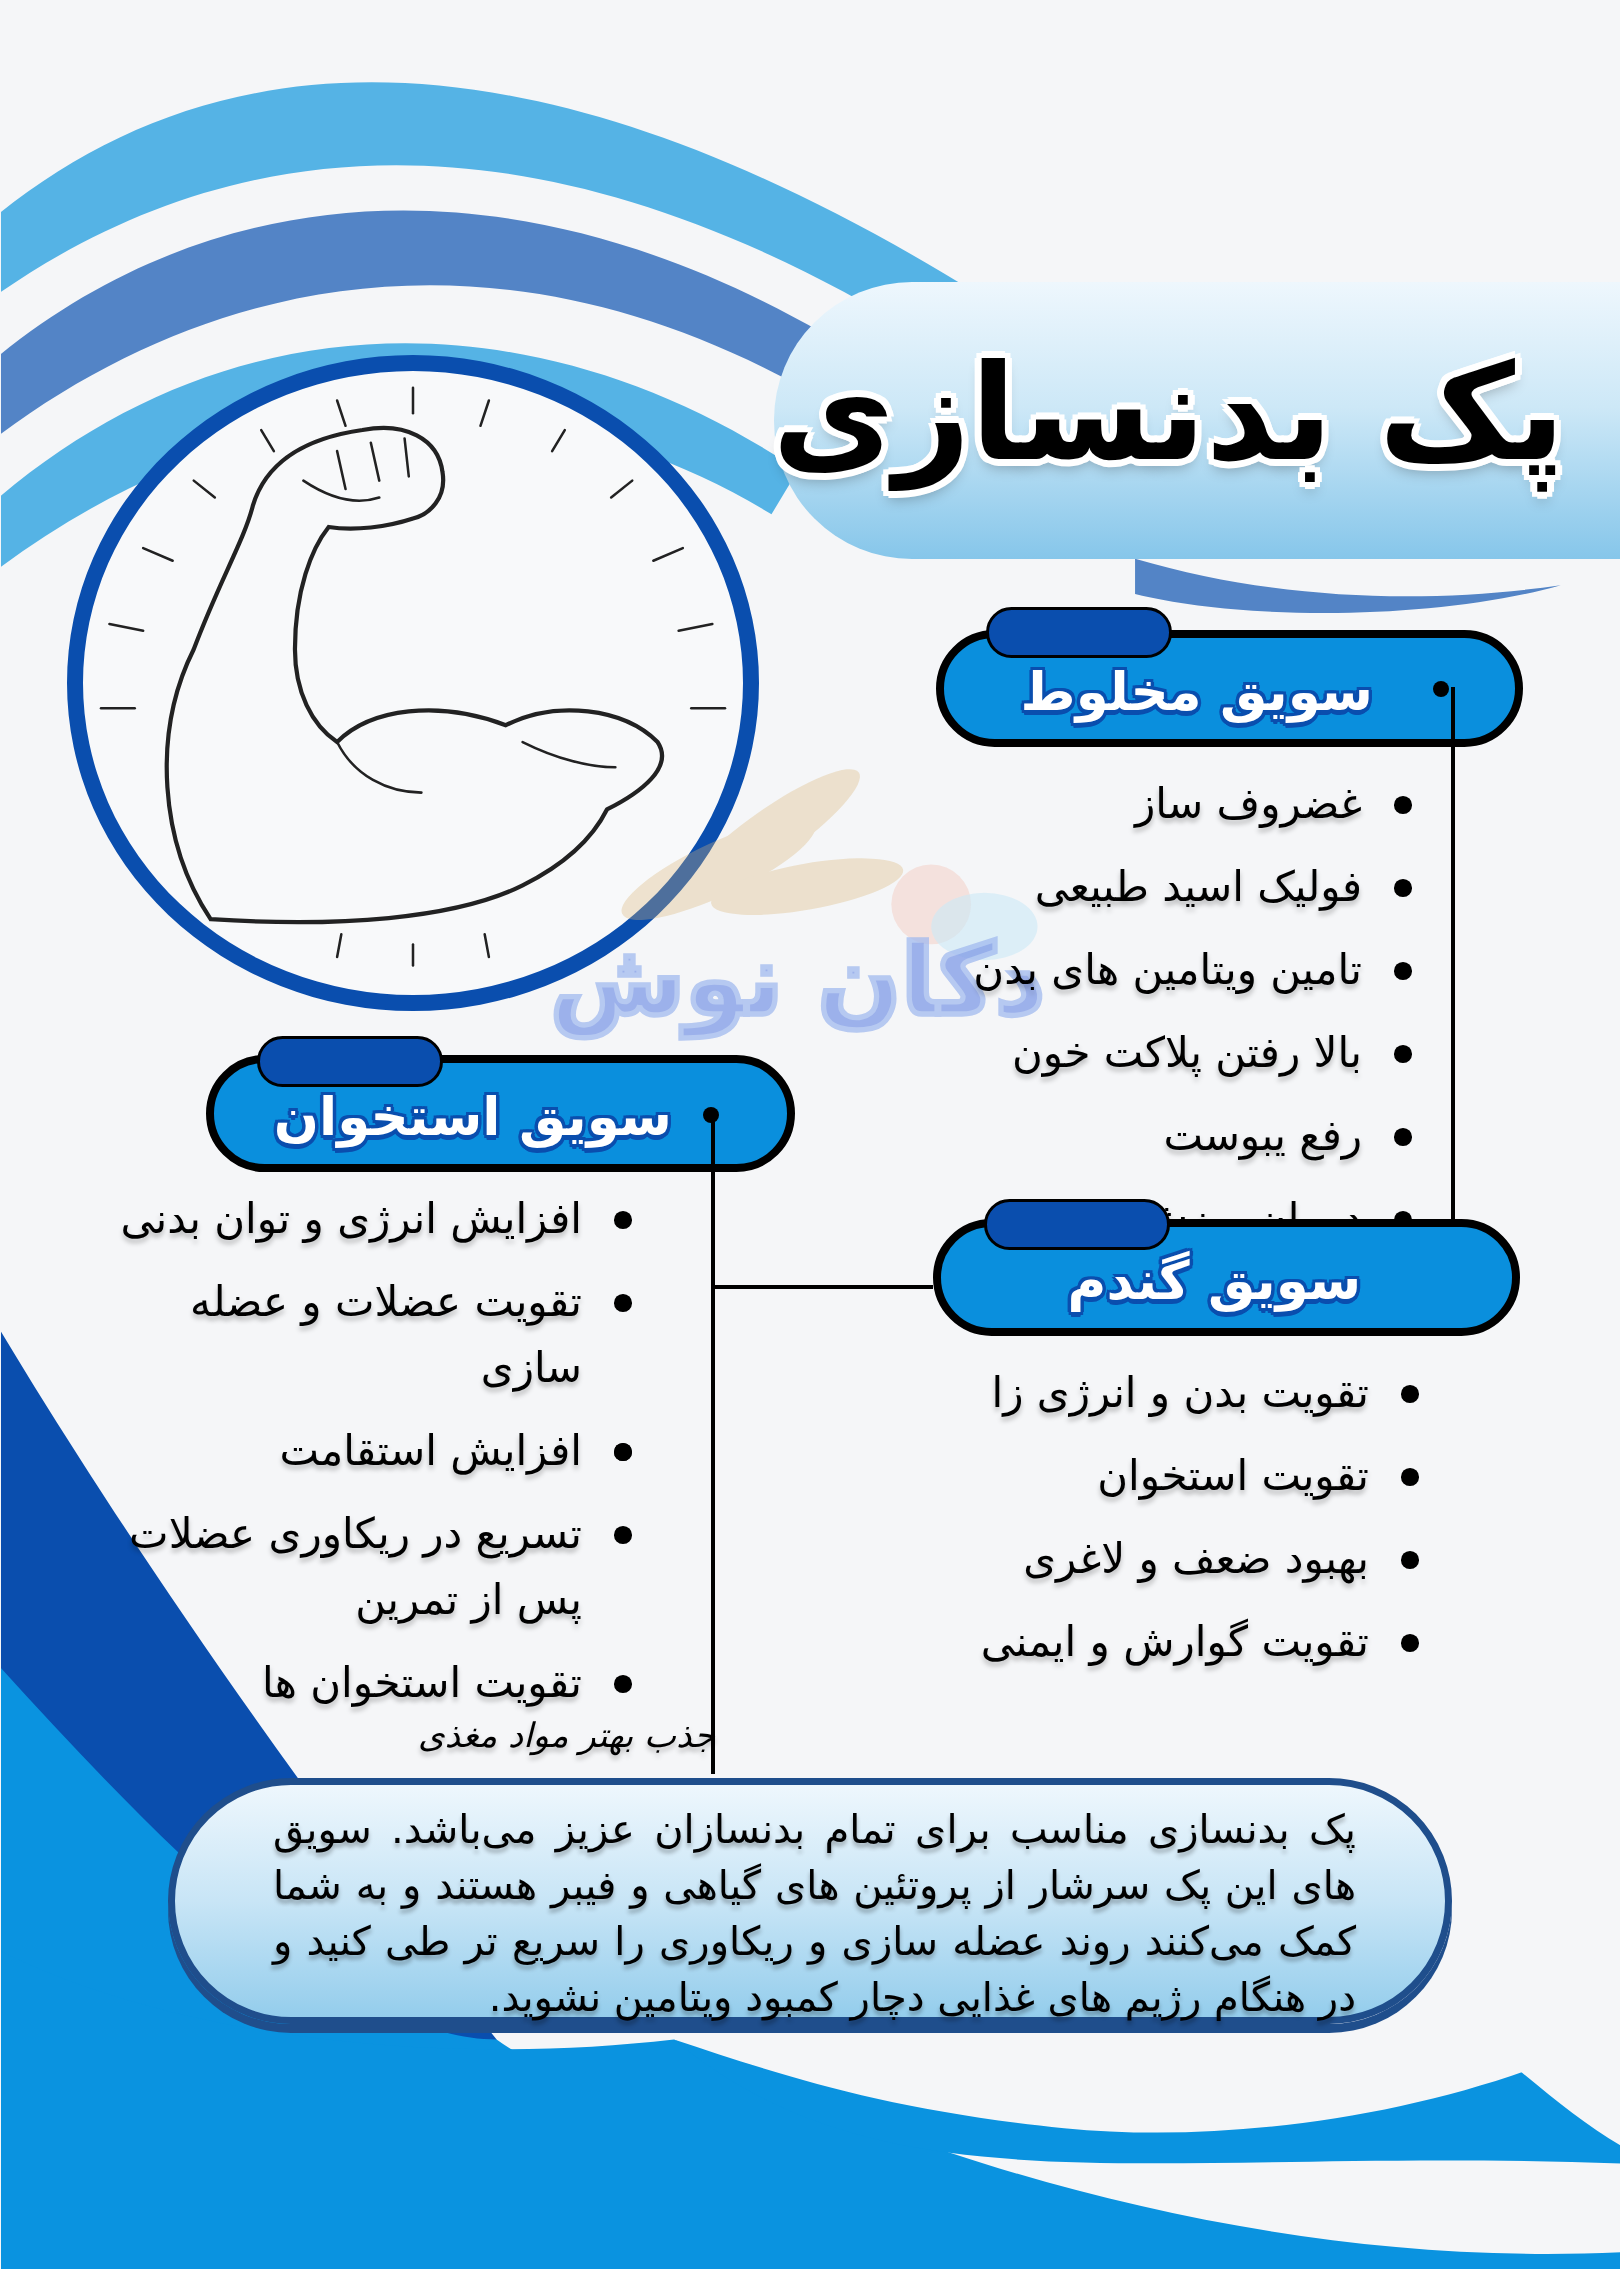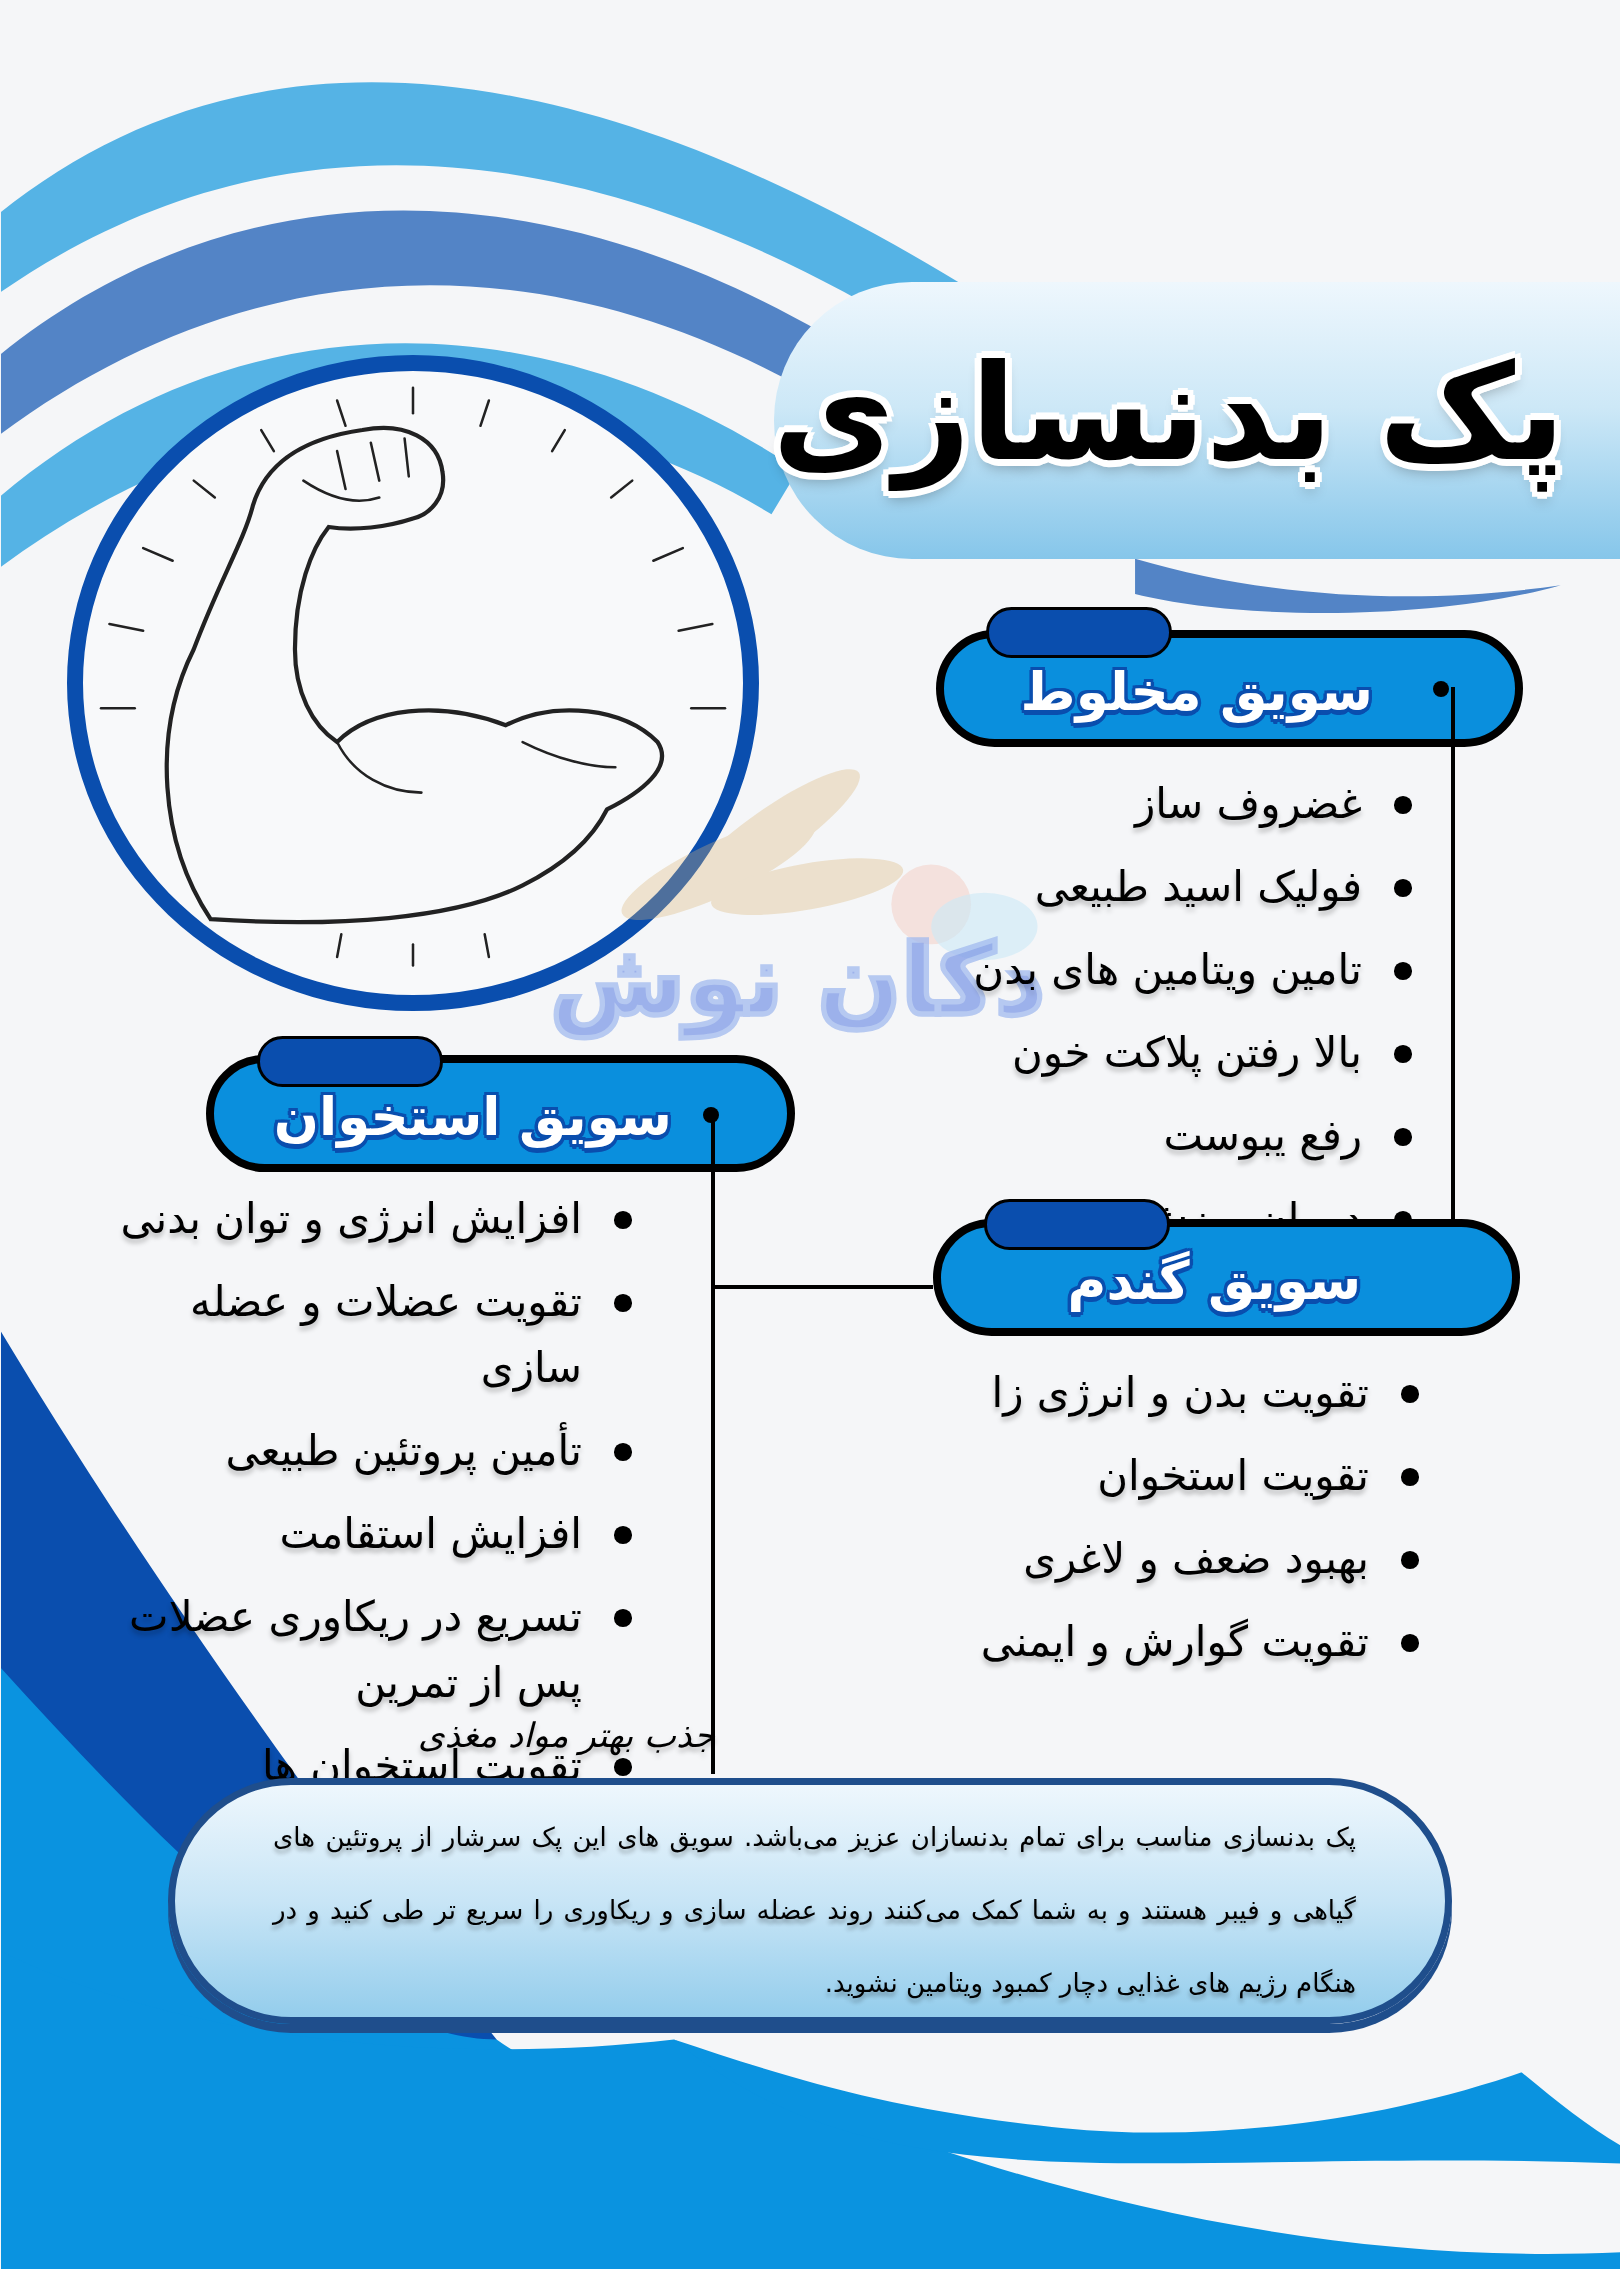--- a/index.html
+++ b/index.html
@@ -83,21 +83,21 @@
   
   .info-box {
     position: absolute; left: 168px; top: 1778px; width: 1284px; height: 246px;
     border-radius: 123px; border: 7px solid #1f4e8c;
     background: linear-gradient(180deg, #eef7fd 0%, #c8e5f6 50%, #94cdec 100%);
     box-shadow: 0 8.9px 0 #1f4e8c;
   }
   .info-text {
     position: absolute; right: 89px; left: 98px; top: 16px;
     direction: rtl; text-align: justify; text-align-last: right;
-    font-size: 26px; line-height: 73px; color: #000;
+    font-size: 40px; line-height: 56px; color: #000;
     text-shadow: 0 3.5px 4.4px rgba(0,0,0,0.3);
   }
 
   
   .watermark {
     position: absolute; left: 541px; top: 736px; width: 550px; height: 319px;
     opacity: 0.55; pointer-events: none;
   }
   .watermark-text {
     position: absolute; left: 8.9px; bottom: 17.7px; font-size: 98px; font-weight: bold;
@@ -188,21 +188,21 @@
   <div class="pill-label" style="right:115px;">سویق استخوان</div>
   <div class="pill-dot" style="right:68px; top:44px;"></div>
 </div>
 <div class="pill-tab" style="left:257px; top:1036px;"></div>
 <div class="vline" style="left:711px; top:1113px; height:661px;"></div>
 <div class="hline" style="left:711px; top:1285px; height:3.5px; width:222px;"></div>
 
 <ul class="blist" style="right:982px; top:1169px; width:550px;">
   <li><span class="bullet"></span><span>افزایش انرژی و توان بدنی</span></li>
   <li><span class="bullet"></span><span>تقویت عضلات و عضله سازی</span></li>
-  <li><span class="bullet"></span><span>تأمین پروتئین طبیعی</span></li>
+  <li><span class="bullet"></span></li>
   <li><span class="bullet"></span><span>افزایش استقامت</span></li>
   <li><span class="bullet"></span><span>تسریع در ریکاوری عضلات پس از تمرین</span></li>
   <li><span class="bullet"></span><span>تقویت استخوان ها</span></li>
 </ul>
 <div class="abs" style="right:906px; top:1702px; font-size:34px; line-height:66px; text-shadow:0 4.4px 5.3px rgba(0,0,0,0.25); white-space:nowrap;font-style:italic;">جذب بهتر مواد مغذی</div>
 
 <div class="pill" style="left:933px; top:1219px; width:587px;">
   <div class="pill-label" style="right:151px;">سویق گندم</div>
 </div>
 <div class="pill-tab" style="left:984px; top:1199px;"></div>

